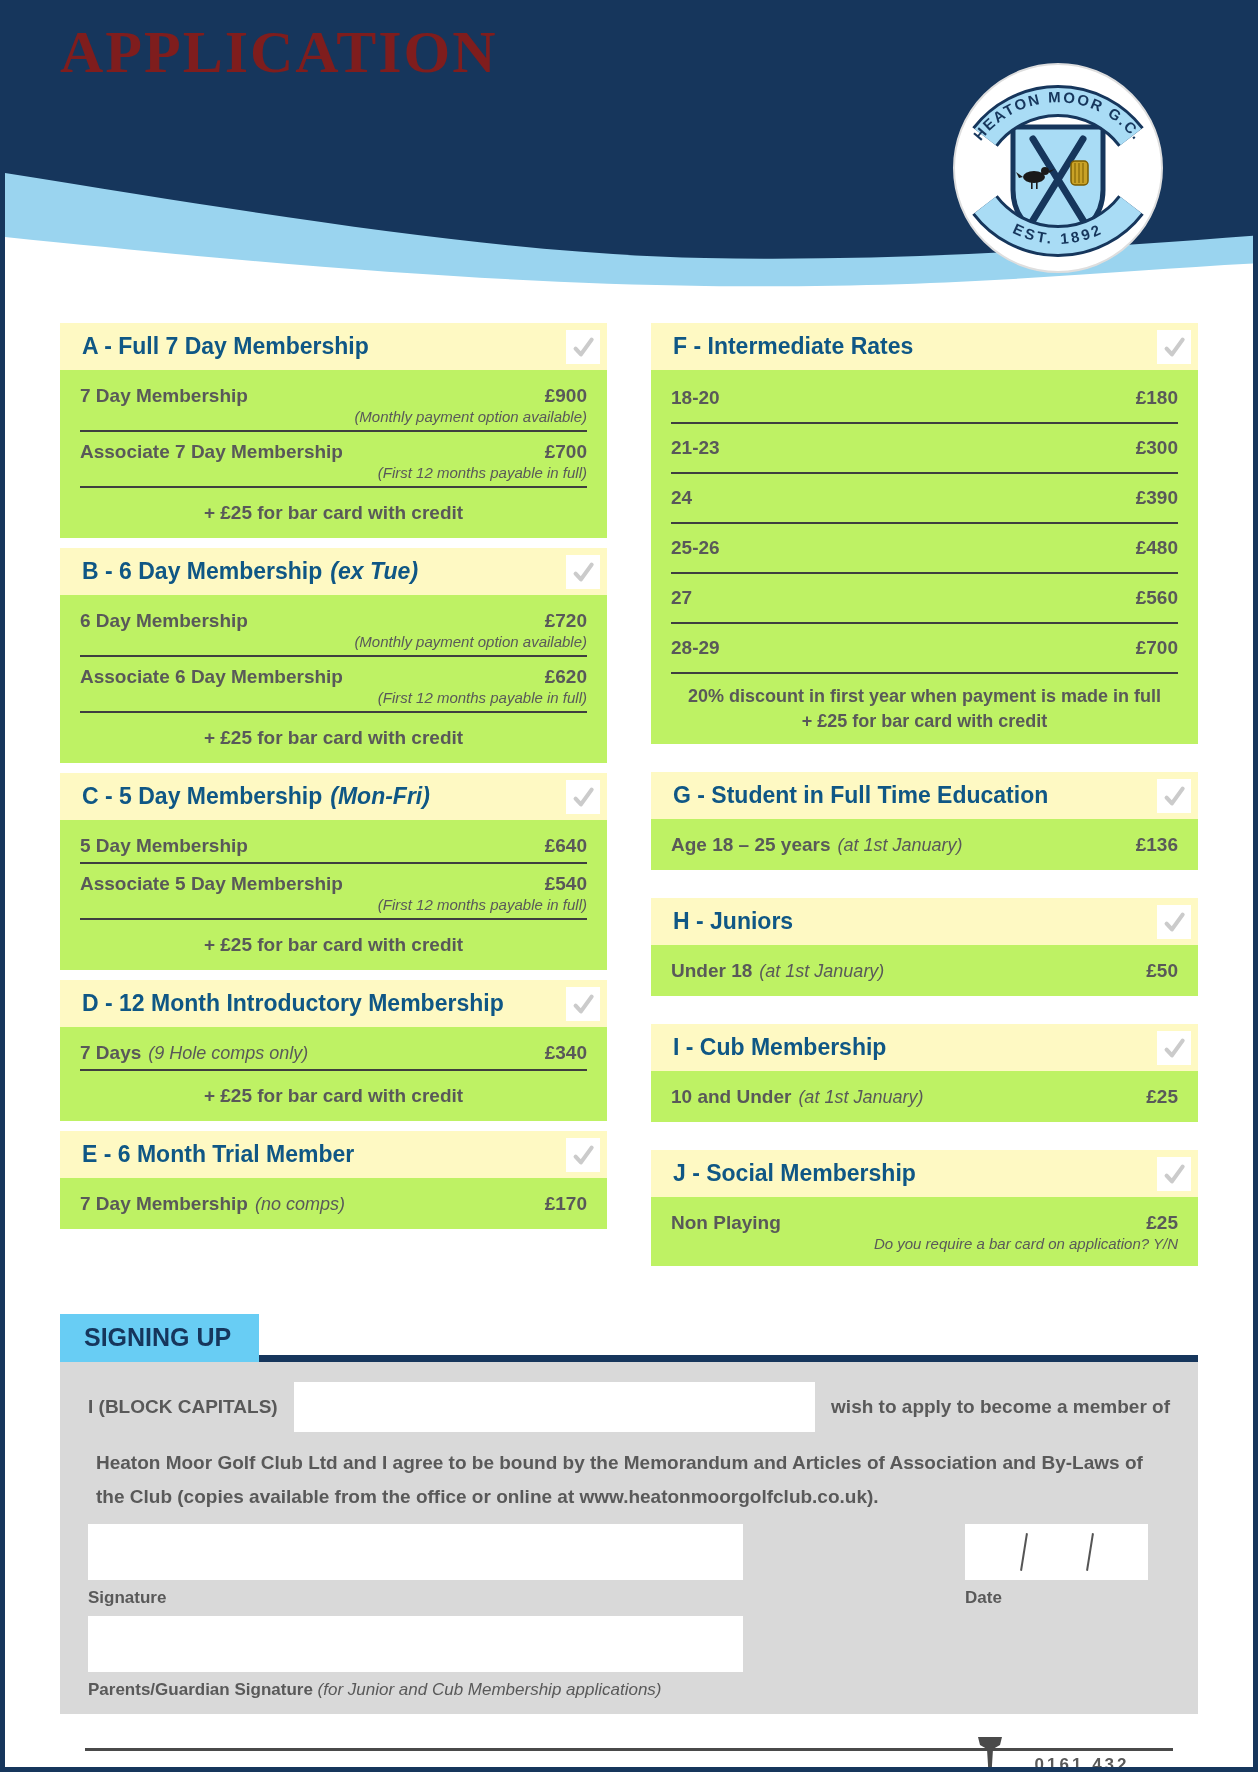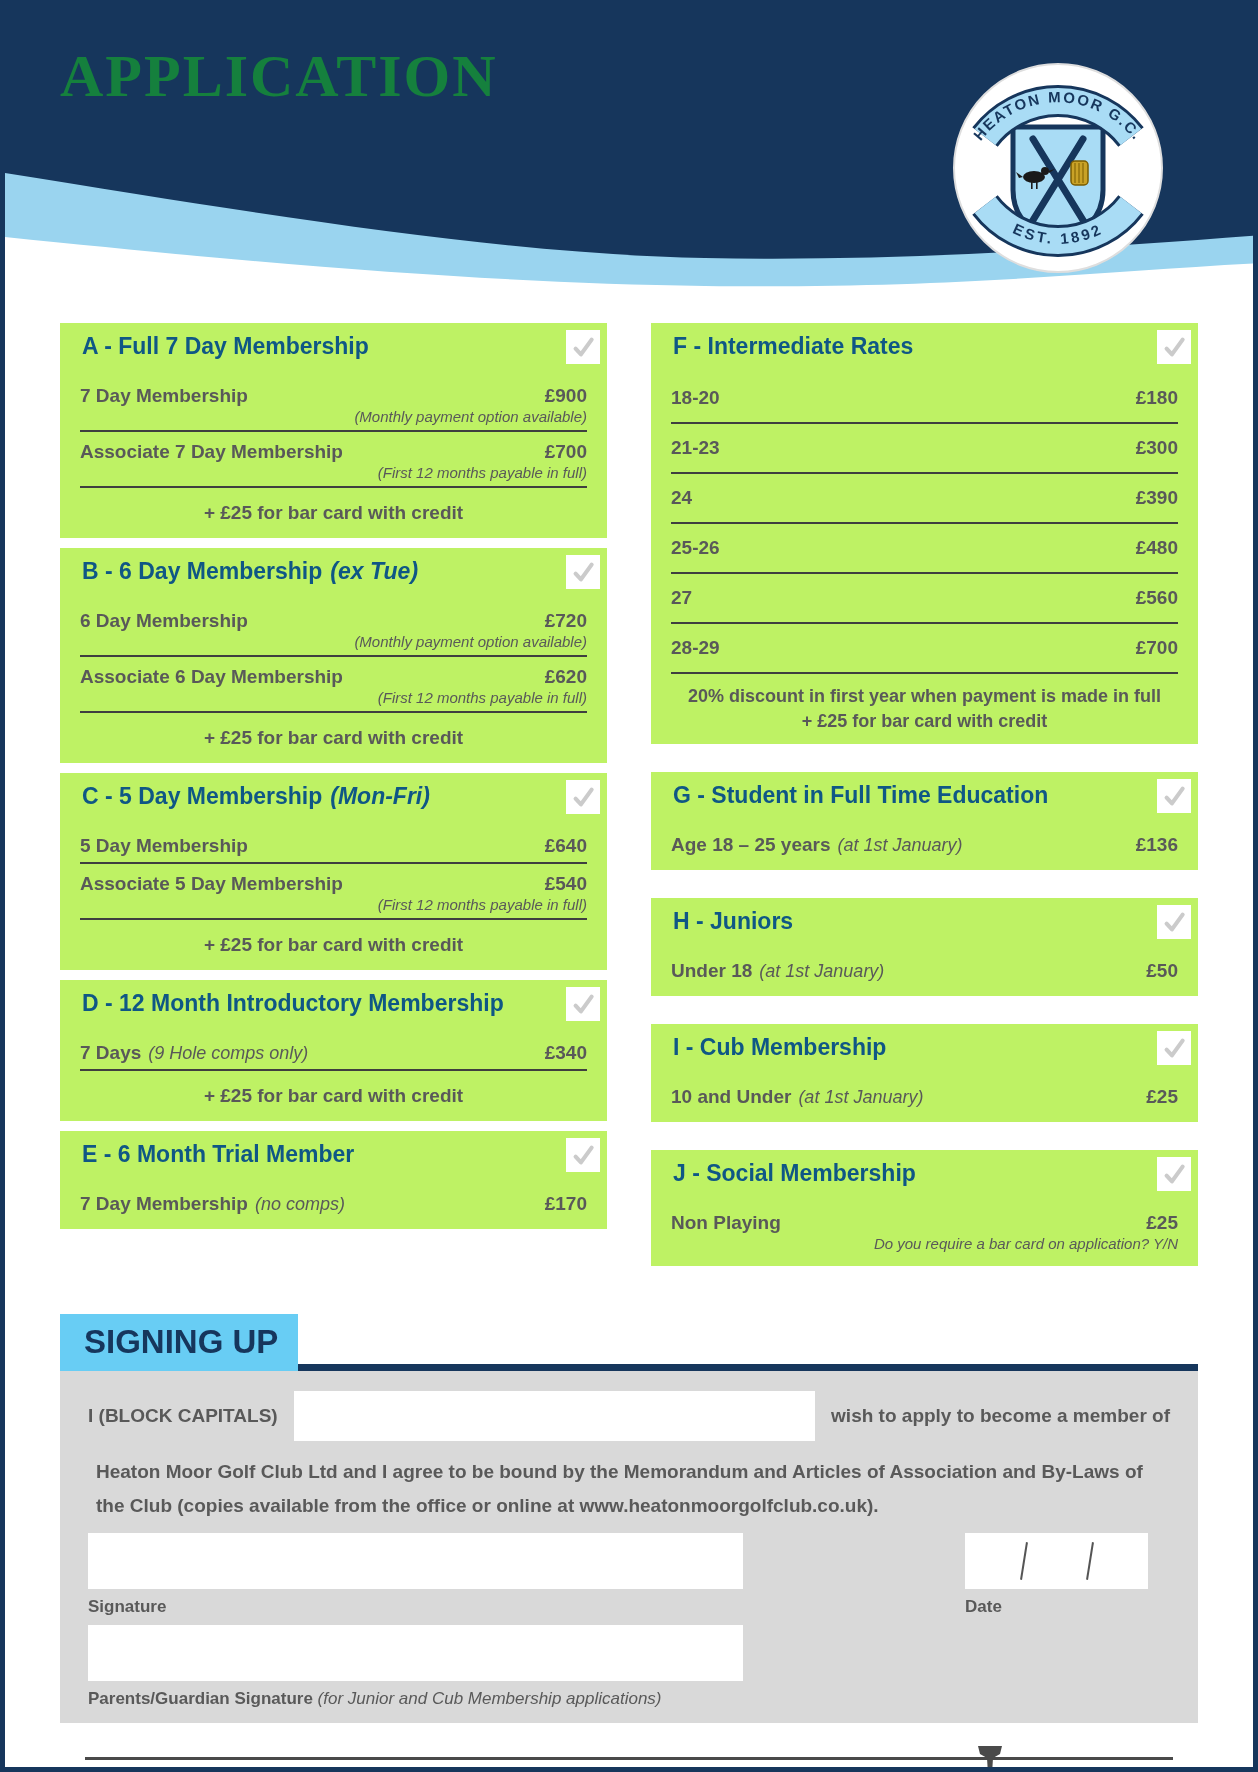--- a/index.html
+++ b/index.html
@@ -4,52 +4,52 @@
 <style>
   html,body{margin:0;padding:0;background:#fff;}
   .page{
     position:relative; width:1258px; height:1772px; box-sizing:border-box;
     border:5px solid #16365C; background:#fff; overflow:hidden;
     font-family:"Liberation Sans", sans-serif;
   }
   
   .hero{position:relative; height:300px;}
   .hero svg{display:block;}
-  .hero-title{position:absolute; left:55px; top:40px; color:#15803d; font-family:"Liberation Serif", serif;}
+  .hero-title{position:absolute; left:55px; top:16px; color:#7f1d1d; font-family:"Liberation Serif", serif;}
   .hero-title .l1{font-size:60px; font-weight:700; letter-spacing:2px; line-height:1.05;}
   .hero-title .l2{margin-left:105px; line-height:1.0; margin-top:6px;}
   .hero-title .for{font-style:italic; font-weight:400; font-size:50px; margin-right:10px;}
   .hero-title .memb{font-size:60px; font-weight:700; letter-spacing:2px;}
   
   .columns{display:flex; gap:44px; padding:18px 55px 0;}
   .col{flex:1; display:flex; flex-direction:column;}
   #col-left .card{margin-bottom:10px;}
   #col-right .card{margin-bottom:28px;}
   .card:last-child{margin-bottom:0;}
-  .card-head{background:#bef264; height:47px; display:flex; align-items:center; padding:0 7px 0 22px;}
+  .card-head{background:#fef9c3; height:47px; display:flex; align-items:center; padding:0 7px 0 22px;}
   .card-head h2{margin:0; font-size:23px; font-weight:700; color:#0F5785; white-space:nowrap;}
   .card-head .sfx{font-style:italic; margin-left:8px;}
   .checkbox{margin-left:auto; width:34px; height:34px; background:#fff; display:flex; align-items:center; justify-content:center; cursor:pointer;}
   .checkbox svg{width:28px; height:28px;}
   .card-body{background:#bef264; padding:6px 20px 14px;}
   .card-body.roomy{padding:4px 20px 12px;}
   .row-main{display:flex; justify-content:space-between; align-items:baseline; padding-top:9px; color:#595959; font-size:19px; font-weight:700;}
   .roomy .row-main{padding-top:13px;}
   .lbl-sfx{font-style:italic; font-weight:400; margin-left:7px; font-size:18px;}
   .price{font-weight:700;}
   .row-note{text-align:right; font-style:italic; font-weight:400; font-size:15px; color:#595959; padding-top:1px;}
   .row-divider{border-bottom:2px solid #3F3F3F; margin-top:5px;}
   .roomy .row-divider{margin-top:13px;}
   .card-foot{ text-align:center; color:#595959; font-size:19px; font-weight:700; padding-top:14px;}
   .roomy .card-foot{padding-top:12px; font-size:18px;}
   .roomy .card-foot + .card-foot{padding-top:4px;}
   
   .signup{margin:20px 55px 0;}
   .signup-head{display:flex; align-items:flex-end;}
-  .signup-label{background:#68CDF4; color:#16365C; font-weight:700; font-size:33px; padding:9px 20px 10px 24px;}
+  .signup-label{background:#68CDF4; color:#16365C; font-weight:700; font-size:25px; padding:9px 28px 10px 24px;}
   .signup-rule{flex:1; height:7px; background:#16365C;}
   .signup-body{background:#D9D9D9; padding:20px 28px 14px; color:#595959;}
   .su-line1{display:flex; align-items:center; font-size:19px; font-weight:700;text-align:center;}
   .su-line1 .wbox{flex:1; height:50px; background:#fff; margin:0 16px;}
   .agreement{margin:14px 8px 0; font-size:19px; font-weight:700; line-height:1.8; max-width:1120px;}
   .sig-row{display:flex; justify-content:space-between; margin-top:10px;gap:45px;}
   .wbox{background:#fff;}
   .sig-box{width:655px; height:56px;}
   .date-wrap{width:205px;}
   .date-box{width:183px; height:56px; display:flex; align-items:center; justify-content:center; gap:64px;}

